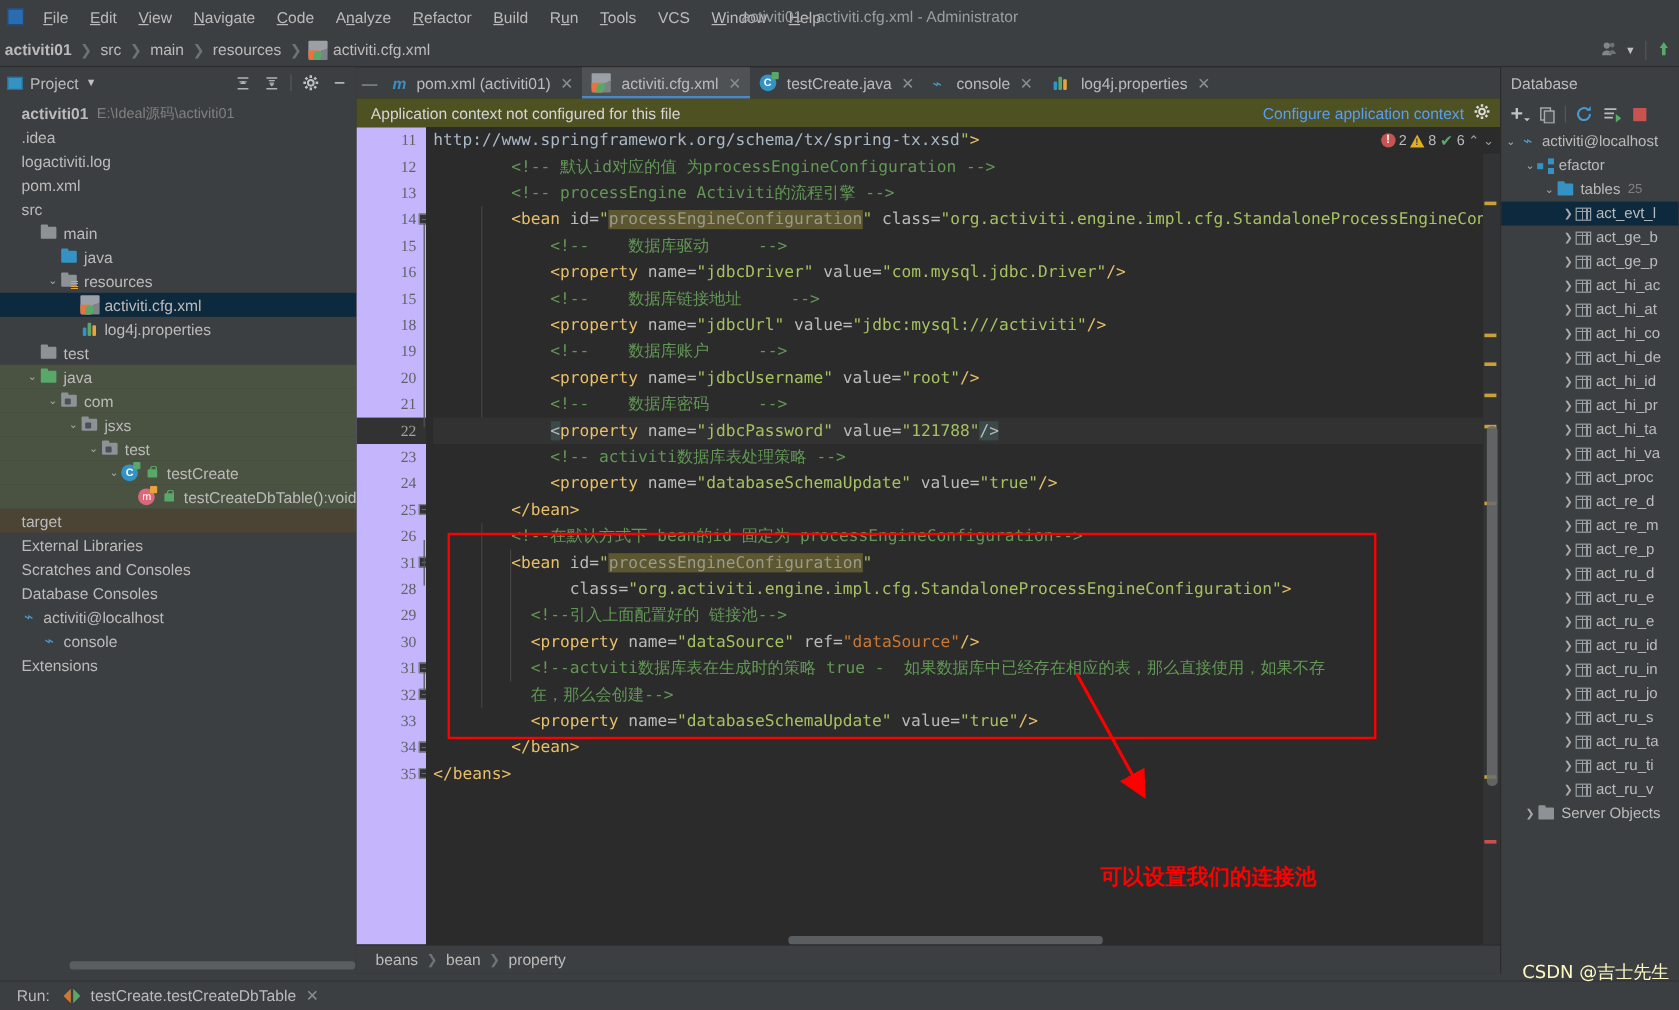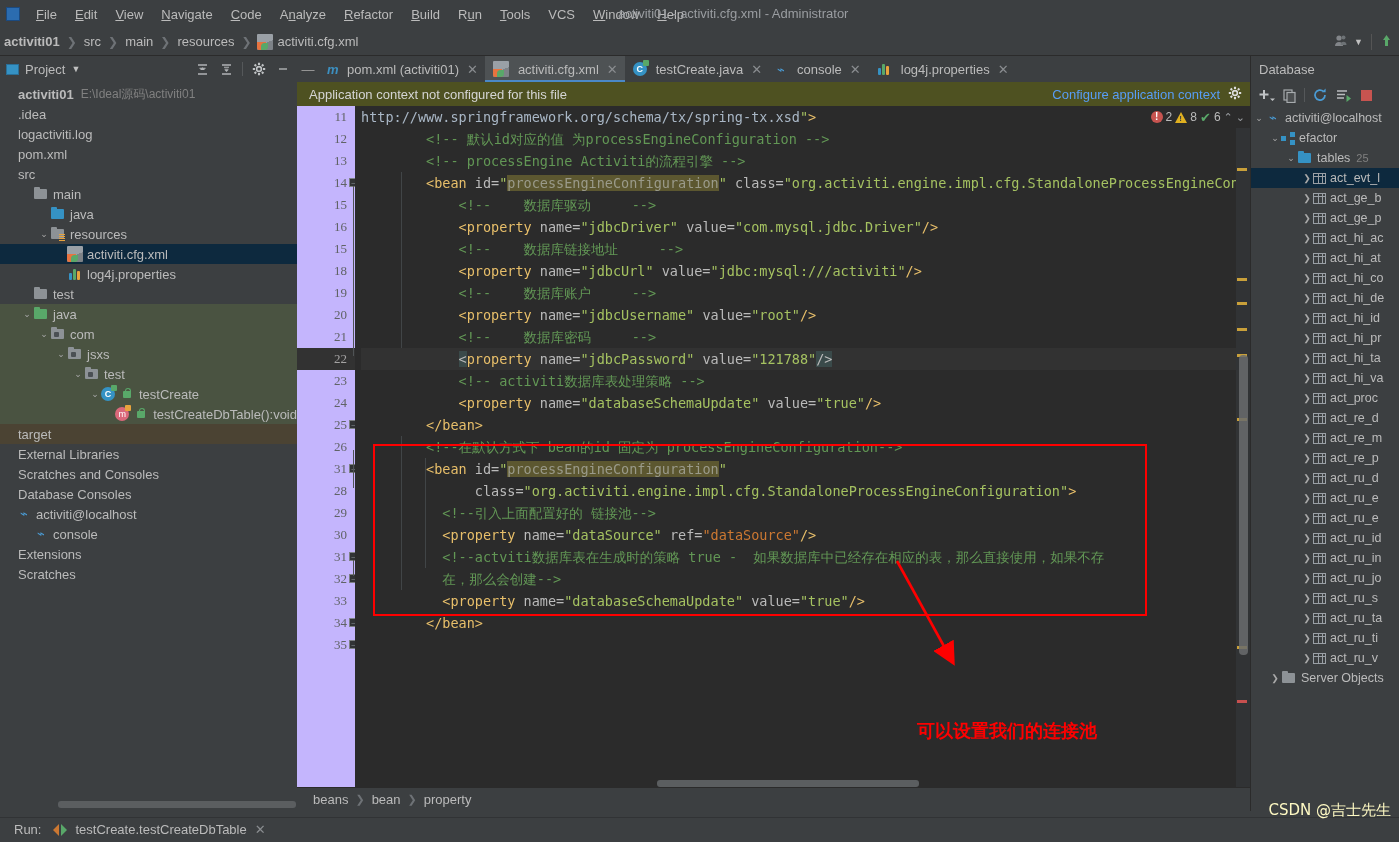--- a/index.html
+++ b/index.html
@@ -565,26 +565,20 @@
             <span class="arrow"></span>
             <span class="ic db">⌁</span>
             <span class="tlabel">console</span>
           </div>
           <div class="trow">
             <span style="display:inline-block;width:2px"></span>
             <span class="arrow"></span>
             <span style="display:inline-block;width:2px"></span>
             <span class="tlabel">Extensions</span>
           </div>
-          <div class="trow">
-            <span style="display:inline-block;width:2px"></span>
-            <span class="arrow"></span>
-            <span style="display:inline-block;width:2px"></span>
-            <span class="tlabel">Scratches</span>
-          </div>
         </div>
       <div class="left-scroll"></div>
     </div>
 
     <div class="center">
 
       <div class="tabs">
         <div class="tab-collapse">—</div>
         <div id="tabs-holder" style="display:flex;">
             <div class="tab">
@@ -691,20 +685,21 @@
             <div class="line"><span class="tag">        &lt;/bean&gt;</span></div>
             <div class="line"><span class="cmt">        &lt;!--在默认方式下 bean的id 固定为 processEngineConfiguration--&gt;</span></div>
             <div class="line"><span class="tag">        &lt;bean </span><span class="attr">id=</span><span class="str">"</span><span class="hlid">processEngineConfiguration</span><span class="str">"</span></div>
             <div class="line"><span class="attr">              class=</span><span class="str">"org.activiti.engine.impl.cfg.StandaloneProcessEngineConfiguration"</span><span class="tag">&gt;</span></div>
             <div class="line"><span class="cmt">          &lt;!--引入上面配置好的 链接池--&gt;</span></div>
             <div class="line"><span class="tag">          &lt;property </span><span class="attr">name=</span><span class="str">"dataSource" </span><span class="attr">ref=</span><span class="strr">"dataSource"</span><span class="tag">/&gt;</span></div>
             <div class="line"><span class="cmt">          &lt;!--actviti数据库表在生成时的策略 true -  如果数据库中已经存在相应的表，那么直接使用，如果不存</span></div>
             <div class="line"><span class="cmt">          在，那么会创建--&gt;</span></div>
             <div class="line"><span class="tag">          &lt;property </span><span class="attr">name=</span><span class="str">"databaseSchemaUpdate" </span><span class="attr">value=</span><span class="str">"true"</span><span class="tag">/&gt;</span></div>
             <div class="line"><span class="tag">        &lt;/bean&gt;</span></div>
+            <div class="line"><span class="tag">&lt;/beans&gt;</span></div>
             <div class="code-vline" style="left: 46px; top: 66px; height: 176px;"></div>
             <div class="code-vline" style="left: 46px; top: 330px; height: 154px;"></div>
             <div class="code-vline" style="left: 70px; top: 352px; height: 110px;"></div>
           </div>
 
         <div class="errbar">
           <span class="errdot">!</span>
           <span>2</span>
           <span class="warntri"></span>
           <span>8</span>

